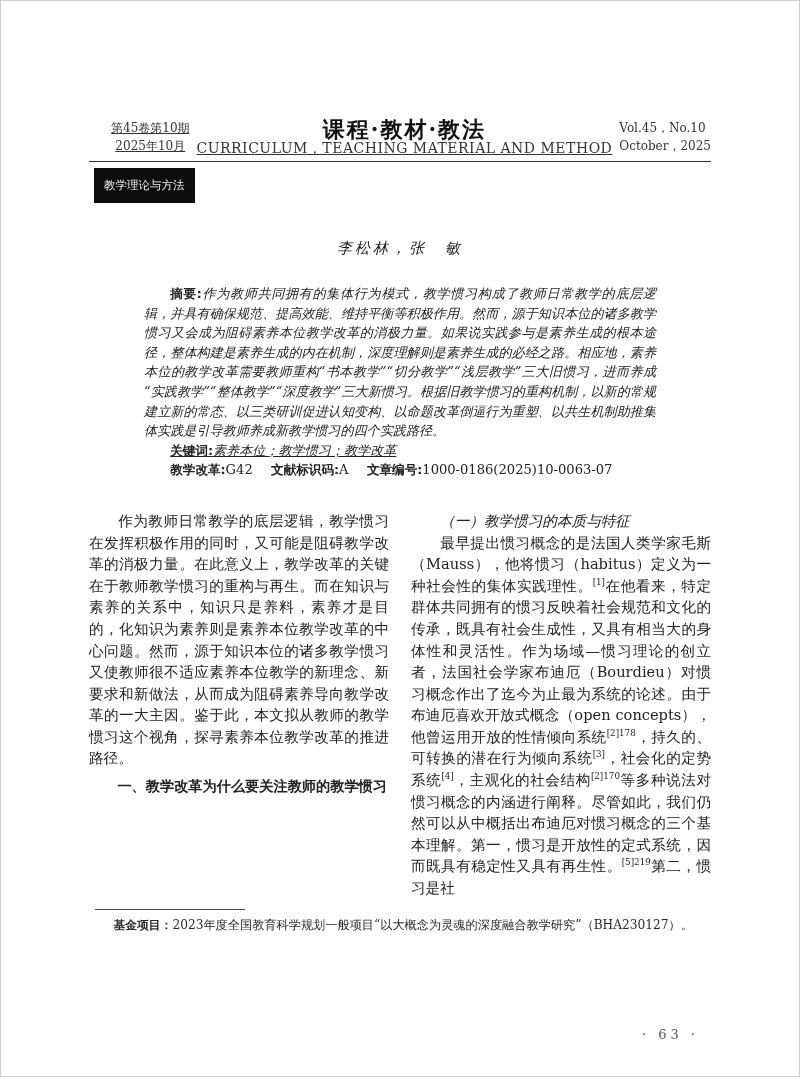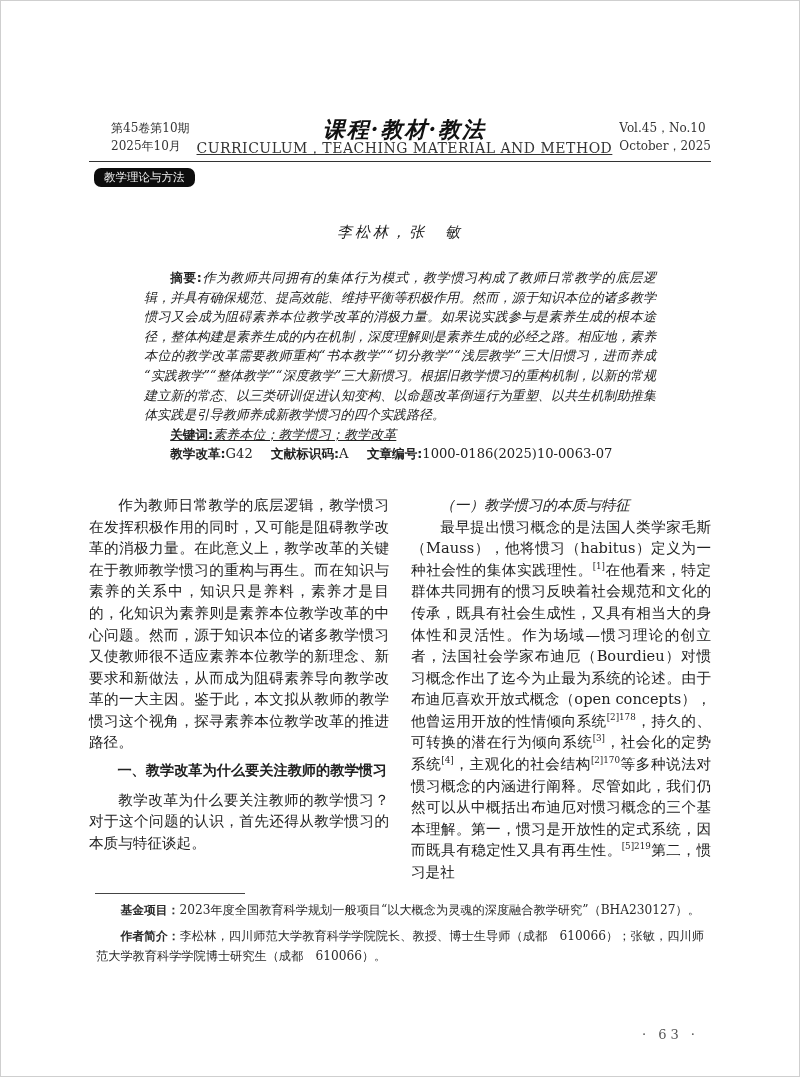--- a/index.html
+++ b/index.html
@@ -23,27 +23,26 @@
     display: flex;
     align-items: center;
     justify-content: space-between;
   }
   .jh-left, .jh-right {
     font-size: 12px;
     line-height: 18px;
     color: #333;
     white-space: nowrap;
   }
-  .jh-left { text-align: left; padding-left: 22px; }
+  .jh-left { text-align: center; padding-left: 22px; text-decoration: underline; }
   .jh-right { text-align: left; }
   .jh-center { flex: 1; text-align: center; }
   .journal-name-cn {
     font-size: 22px;
     font-weight: bold;
-    font-style: italic;
     letter-spacing: 2px;
     color: #111;
     line-height: 24px;
   }
   .journal-name-en {
     font-size: 14px;
     letter-spacing: 0.5px;
     color: #333;
     line-height: 15px;
     text-decoration: underline;
@@ -54,23 +53,22 @@
     margin: 5px 0 0 0;
   }
   .section-badge {
     display: inline-block;
     margin-top: 6px;
     margin-left: 5px;
     background: #0d0d0d;
     color: #f2f2f2;
     font-size: 11.5px;
     line-height: 17px;
-    padding: 1px 10px;
-    font-family: "DejaVu Sans", "Liberation Sans", sans-serif;
-    border-radius: 7px;
+    padding: 9px 10px;
+    font-family: "DejaVu Sans", "Liberation Sans", sans-serif;
   }
 
   
   .article-title {
     margin-top: 30px;
     text-align: center;
     font-size: 28px;
     font-weight: bold;
     letter-spacing: 5px;
     color: #111;
@@ -140,21 +138,21 @@
     border: none;
     border-top: 1px solid #444;
     margin: 10px 0 6px 6px;
   }
   .footnote {
     font-size: 12.2px;
     line-height: 19.5px;
     text-align: justify;
     color: #2a2a2a;
   }
-  .footnote p { margin: 7px; text-indent: 2em; }
+  .footnote p { margin: 0; text-indent: 2em; }
   .footnote b {
     font-family: "DejaVu Sans", "Liberation Sans", sans-serif;
     font-weight: bold;
     font-size: 11.8px;
   }
   .page-number {
     position: absolute;
     right: 100px;
     top: 1026px;
     font-size: 13px;
@@ -195,31 +193,29 @@
     <p class="abstract-p"><b>摘要:</b><span>作为教师共同拥有的集体行为模式，教学惯习构成了教师日常教学的底层逻辑，并具有确保规范、提高效能、维持平衡等积极作用。然而，源于知识本位的诸多教学惯习又会成为阻碍素养本位教学改革的消极力量。如果说实践参与是素养生成的根本途径，整体构建是素养生成的内在机制，深度理解则是素养生成的必经之路。相应地，素养本位的教学改革需要教师重构“书本教学”“切分教学”“浅层教学”三大旧惯习，进而养成“实践教学”“整体教学”“深度教学”三大新惯习。根据旧教学惯习的重构机制，以新的常规建立新的常态、以三类研训促进认知变构、以命题改革倒逼行为重塑、以共生机制助推集体实践是引导教师养成新教学惯习的四个实践路径。</span></p>
     <p class="kw-line"><b>关键词:</b><span>素养本位；教学惯习；教学改革</span></p>
     <p class="meta-line"><b>教学改革:</b><span class="meta-val">G42</span><span class="meta-gap"></span><b>文献标识码:</b><span class="meta-val">A</span><span class="meta-gap"></span><b>文章编号:</b><span class="meta-val">1000-0186(2025)10-0063-07</span></p>
   </div>
 
   
   <div class="body-columns">
     <div class="col">
       <p>作为教师日常教学的底层逻辑，教学惯习在发挥积极作用的同时，又可能是阻碍教学改革的消极力量。在此意义上，教学改革的关键在于教师教学惯习的重构与再生。而在知识与素养的关系中，知识只是养料，素养才是目的，化知识为素养则是素养本位教学改革的中心问题。然而，源于知识本位的诸多教学惯习又使教师很不适应素养本位教学的新理念、新要求和新做法，从而成为阻碍素养导向教学改革的一大主因。鉴于此，本文拟从教师的教学惯习这个视角，探寻素养本位教学改革的推进路径。</p>
       <p class="col-heading">一、教学改革为什么要关注教师的教学惯习</p>
-      <p>教学改革为什么要关注教师的教学惯习？对于这个问题的认识，首先还得从教学惯习的本质与特征谈起。</p>
     </div>
     <div class="col">
       <p class="col-subheading">（一）教学惯习的本质与特征</p>
       <p><span>最早提出惯习概念的是法国人类学家毛斯（Mauss），他将惯习（habitus）定义为一种社会性的集体实践理性。</span><sup>[1]</sup><span>在他看来，特定群体共同拥有的惯习反映着社会规范和文化的传承，既具有社会生成性，又具有相当大的身体性和灵活性。作为场域—惯习理论的创立者，法国社会学家布迪厄（Bourdieu）对惯习概念作出了迄今为止最为系统的论述。由于布迪厄喜欢开放式概念（open concepts），他曾运用开放的性情倾向系统</span><sup>[2]178</sup><span>，持久的、可转换的潜在行为倾向系统</span><sup>[3]</sup><span>，社会化的定势系统</span><sup>[4]</sup><span>，主观化的社会结构</span><sup>[2]170</sup><span>等多种说法对惯习概念的内涵进行阐释。尽管如此，我们仍然可以从中概括出布迪厄对惯习概念的三个基本理解。第一，惯习是开放性的定式系统，因而既具有稳定性又具有再生性。</span><sup>[5]219</sup><span>第二，惯习是社</span></p>
     </div>
   </div>
 
   
   <hr class="footnote-sep">
   <div class="footnote">
     <p><b>基金项目：</b><span>2023年度全国教育科学规划一般项目“以大概念为灵魂的深度融合教学研究”（BHA230127）。</span></p>
-    <p><b>作者简介：</b><span>李松林，四川师范大学教育科学学院院长、教授、博士生导师（成都　610066）；张敏，四川师范大学教育科学学院博士研究生（成都　610066）。</span></p>
   </div>
 
   
   <div class="page-number">· 63 ·</div>
 
 </div>
 
 </body></html>

